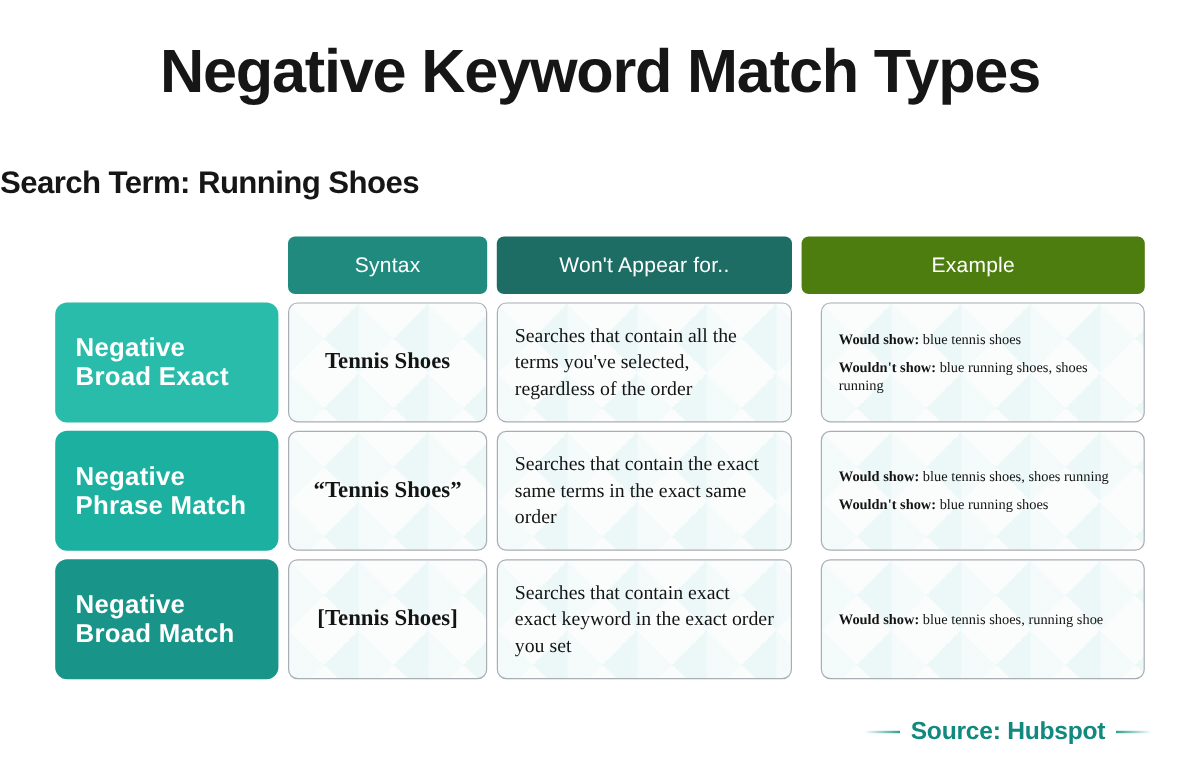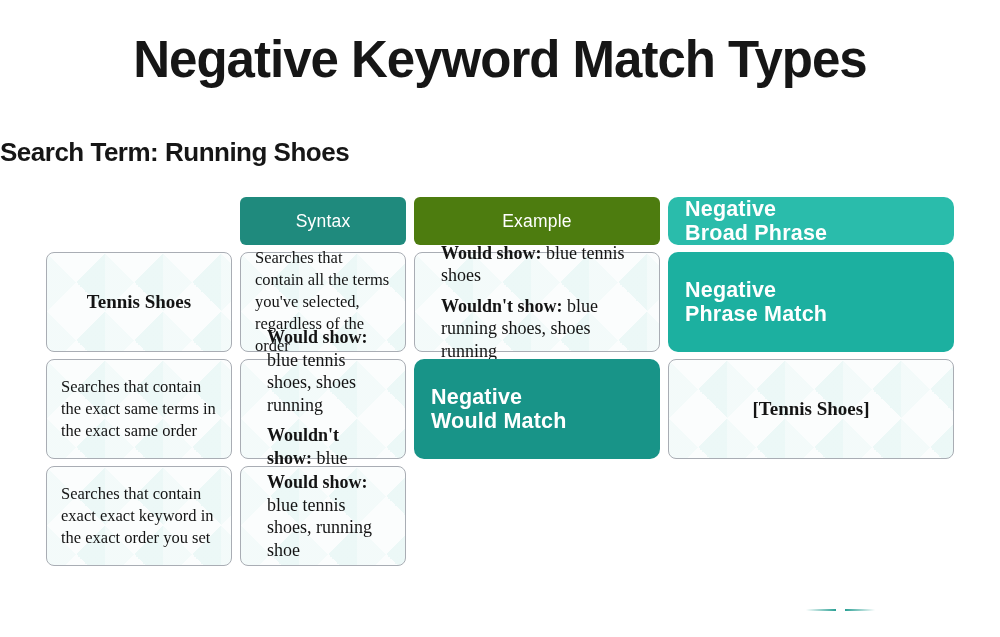--- a/index.html
+++ b/index.html
@@ -50,21 +50,21 @@
         rgba(41,184,168,0.07) 0 25%, rgba(255,255,255,0) 25% 50%,
         rgba(41,184,168,0.035) 50% 75%, rgba(255,255,255,0) 75%);
     background-size:58px 58px;
     border:1px solid #a9adb4; border-radius:8px;
     display:flex; flex-direction:column; justify-content:center;
     color:#141414;
     font-family:Liberation Serif, serif;
   }
   .cell.syntax { align-items:center; font-weight:700; font-size:19px; }
   .cell.wont   { padding:10px 14px; font-size:16.5px; line-height:1.33; }
-  .cell.example{ padding:10px 26px; font-size:18px; line-height:1.25; }
+  .cell.example{ padding:10px 14px; font-size:12px; line-height:1.25;margin-left:16px; }
   .cell.example p { margin:4px 0; }
   .cell.example strong { font-weight:700; }
 
   .footer {
     position:absolute; top:595px; left:700px; width:280px; height:30px;
     display:flex; align-items:center; justify-content:center; gap:9px;
   }
   .src { color:#12897e; font-weight:800; font-size:20.5px; letter-spacing:-0.2px; }
   .dash { width:30px; height:2px; }
   .dash.l { background:linear-gradient(90deg, rgba(42,160,148,0), #2aa094); }
@@ -75,63 +75,68 @@
 
 <div class="page">
 
   <h1 class="title">Negative Keyword Match Types</h1>
   <h2 class="subtitle">Search Term: Running Shoes</h2>
 
   <div class="grid">
 
     <div></div>
     <div class="colhead c1">Syntax</div>
+    <div class="colhead c2">Won't Appear for..</div>
     <div class="colhead c3">Example</div>
 
     <div class="rowhead r0">
       <span>Negative</span>
-      <span>Broad Phrase</span>
+      <span>Broad Exact</span>
     </div>
     <div class="cell syntax">
       <span>Tennis Shoes</span>
     </div>
     <div class="cell wont">
       <p>Searches that contain all the terms you've selected, regardless of the order</p>
     </div>
     <div class="cell example gap">
       <p><strong>Would show:</strong><span> blue tennis shoes</span></p>
       <p><strong>Wouldn't show:</strong><span> blue running shoes, shoes running</span></p>
     </div>
 
     <div class="rowhead r1">
       <span>Negative</span>
       <span>Phrase Match</span>
     </div>
+    <div class="cell syntax">
+      <span>“Tennis Shoes”</span>
+    </div>
     <div class="cell wont">
       <p>Searches that contain the exact same terms in the exact same order</p>
     </div>
     <div class="cell example">
       <p><strong>Would show:</strong><span> blue tennis shoes, shoes running</span></p>
       <p><strong>Wouldn't show:</strong><span> blue running shoes</span></p>
     </div>
 
     <div class="rowhead r2">
       <span>Negative</span>
-      <span>Would Match</span>
+      <span>Broad Match</span>
     </div>
     <div class="cell syntax">
       <span>[Tennis Shoes]</span>
     </div>
     <div class="cell wont">
       <p>Searches that contain exact exact keyword in the exact order you set</p>
     </div>
     <div class="cell example">
       <p><strong>Would show:</strong><span> blue tennis shoes, running shoe</span></p>
     </div>
 
   </div>
 
   <div class="footer">
     <span class="dash l"></span>
+    <span class="src">Source: Hubspot</span>
     <span class="dash r"></span>
   </div>
 
 </div>
 
 </body></html>

